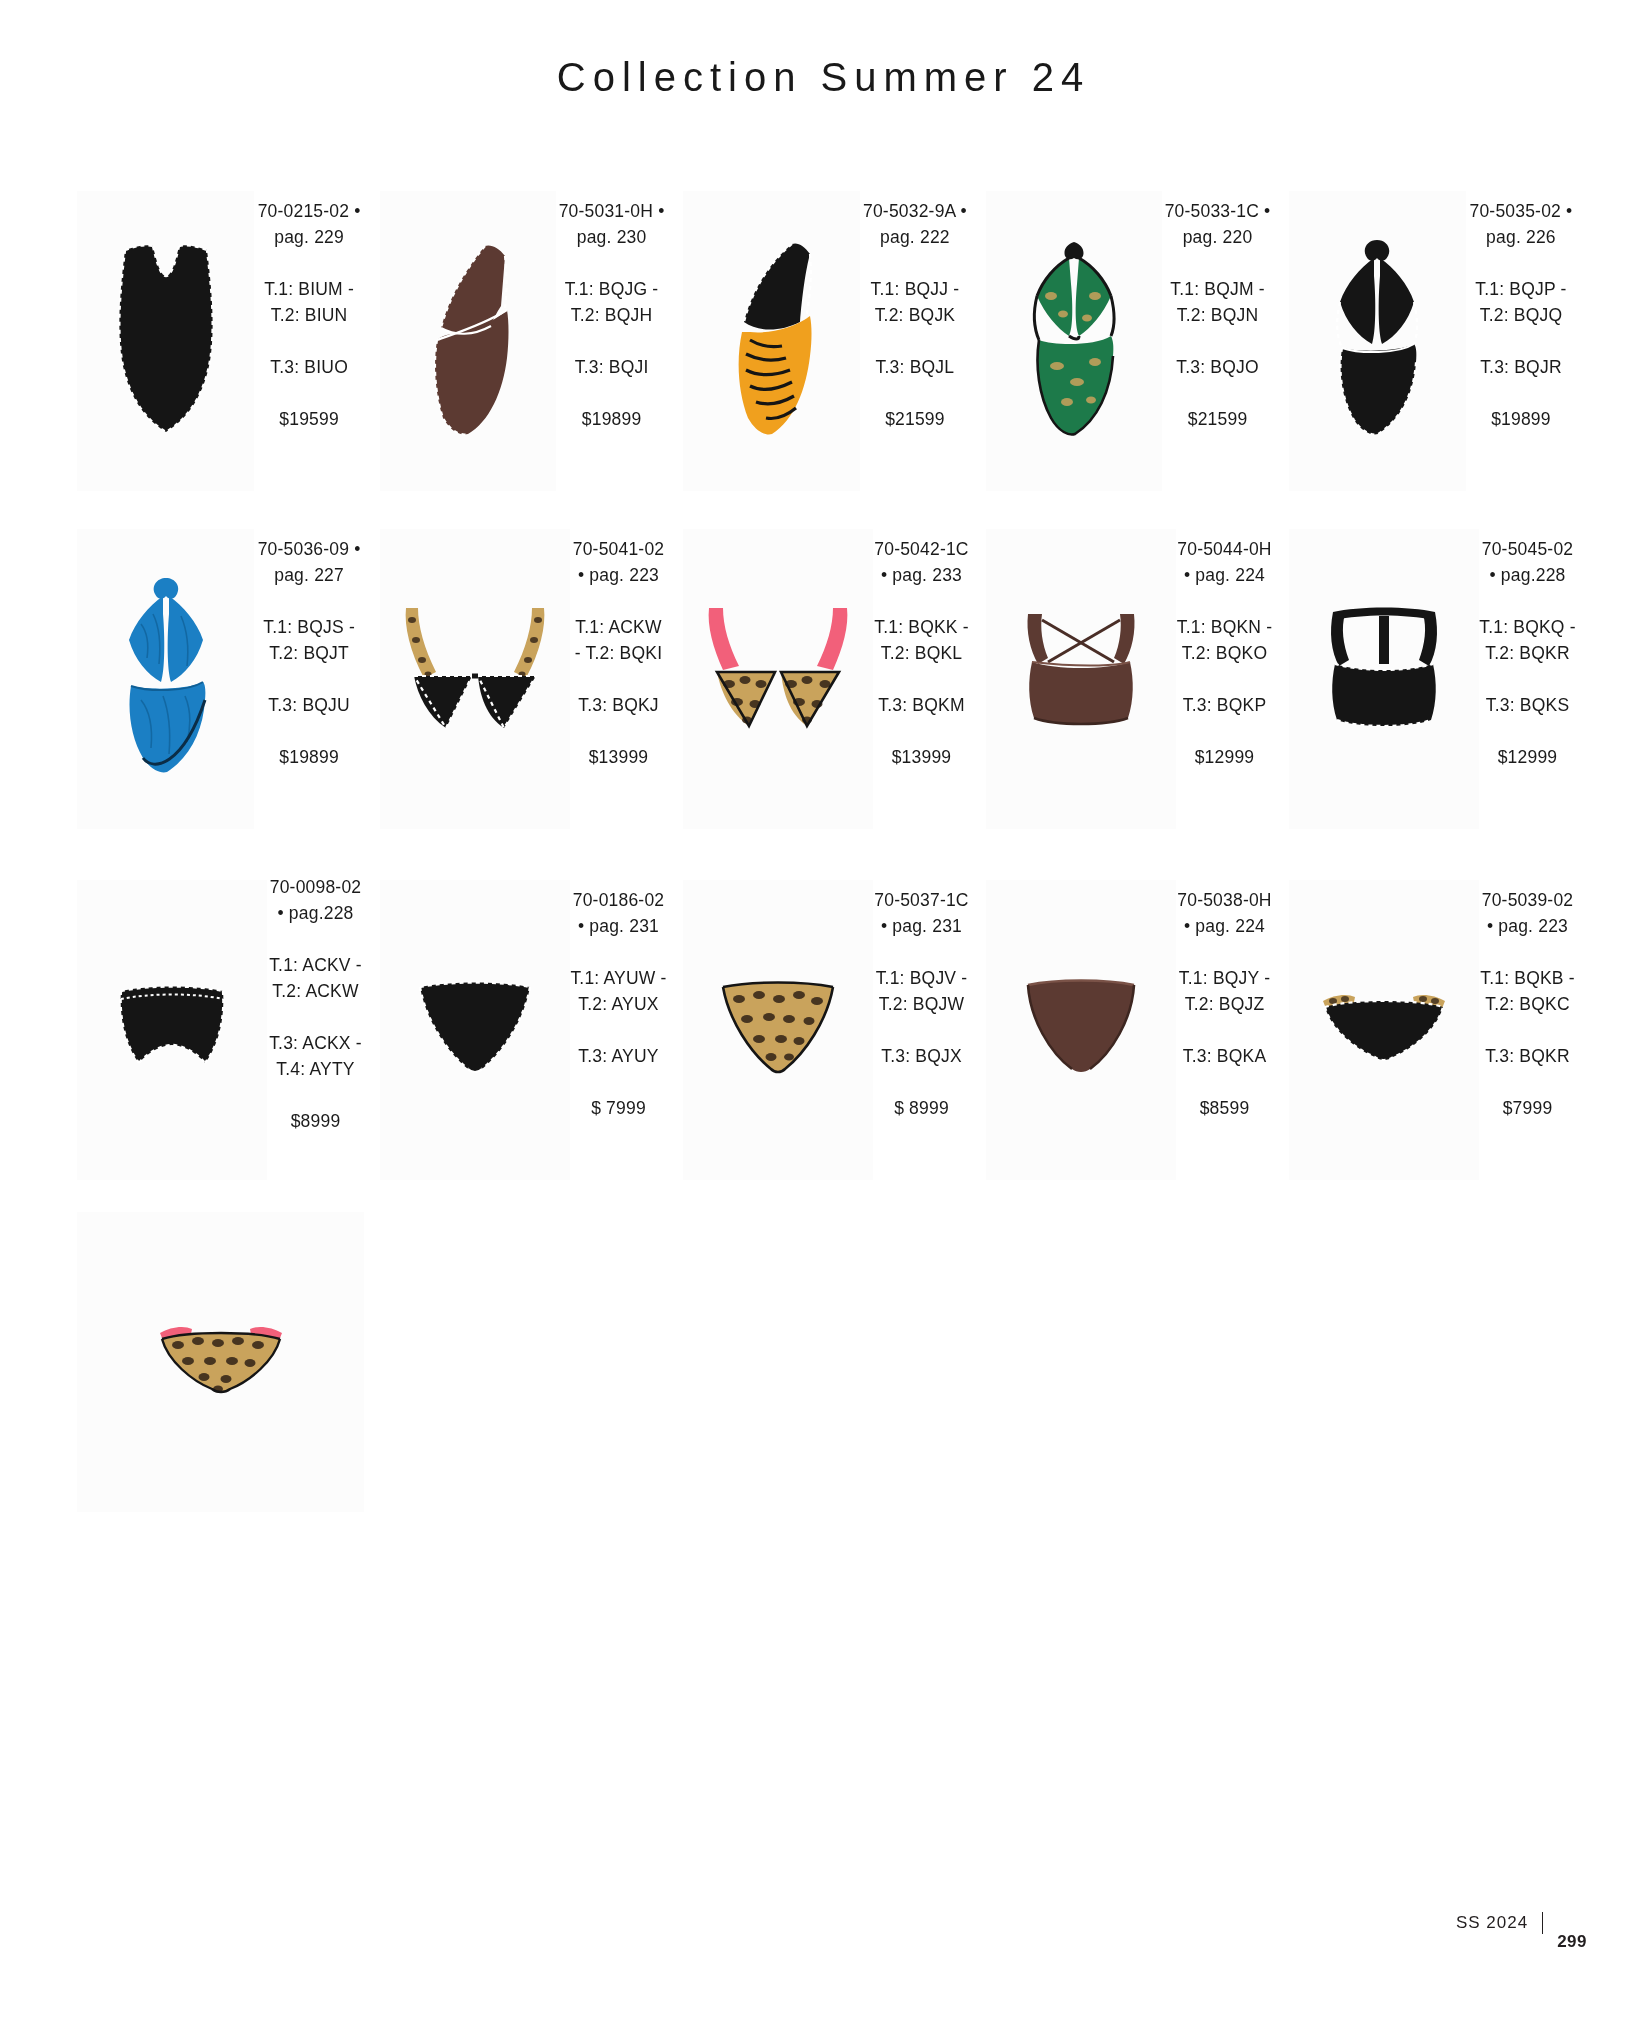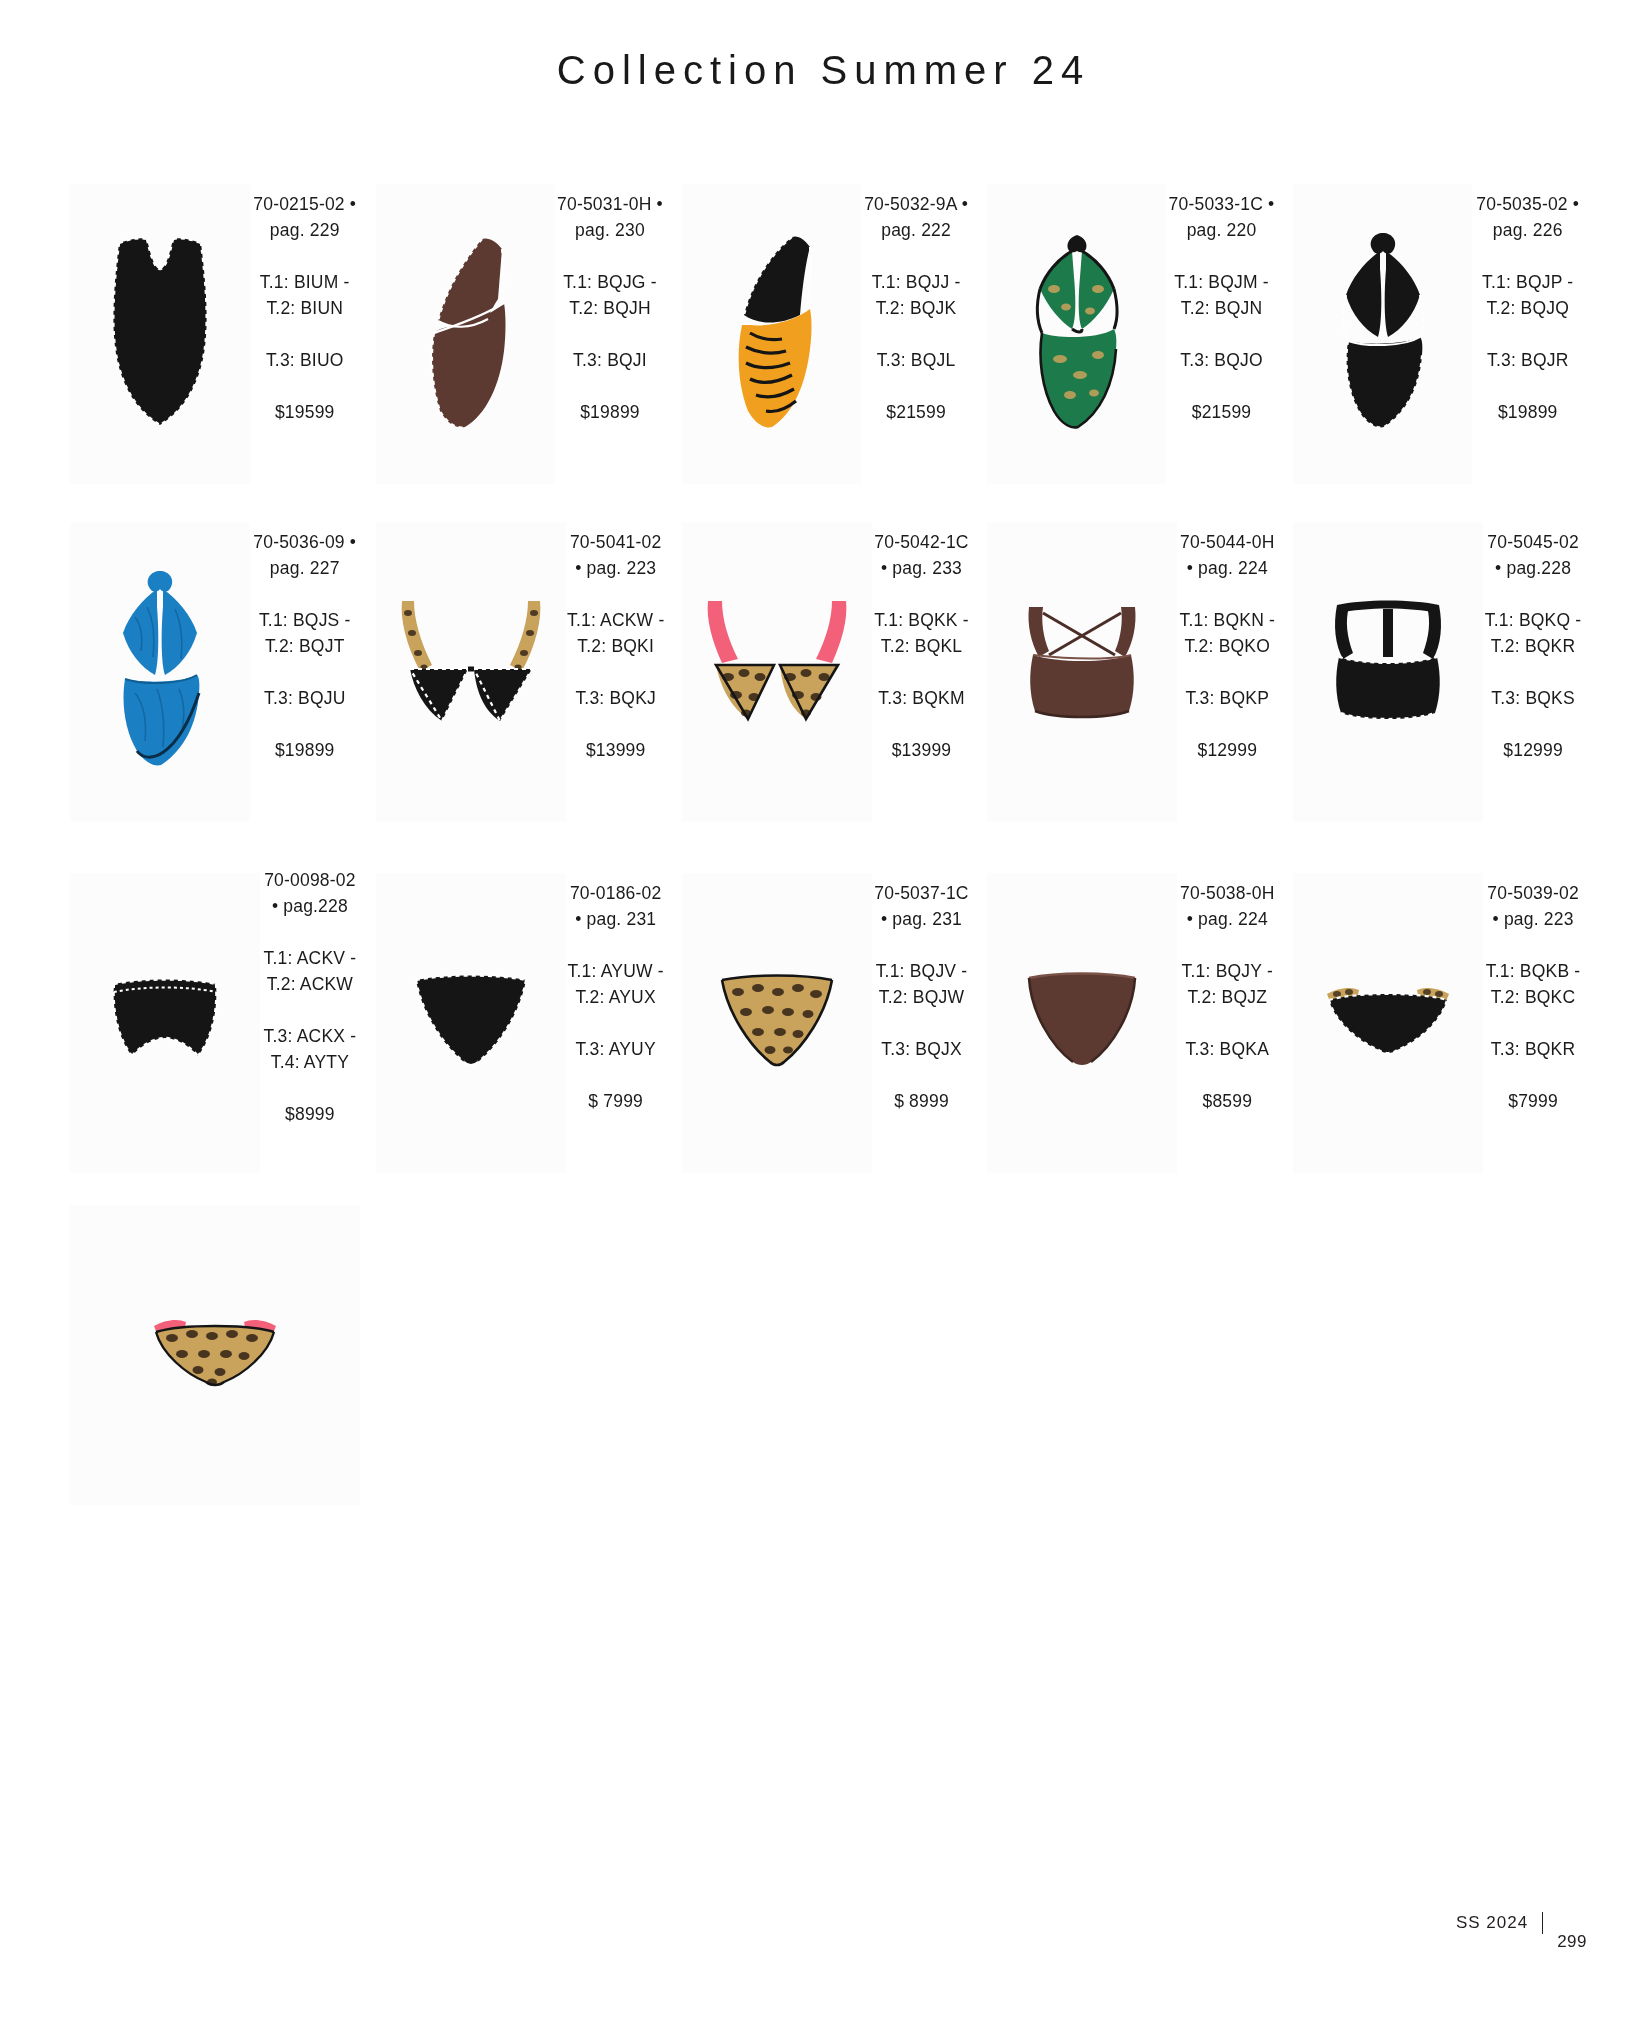--- a/index.html
+++ b/index.html
@@ -10,21 +10,21 @@
     background: #ffffff;
     font-family: "Liberation Sans", sans-serif;
     color: #1c1c1c;
     position: relative;
     overflow: hidden;
   }
   .page {
     width: 1647px;
     height: 1984px;
     position: relative;
-    padding: 0;
+    padding: 7px;
   }
   .page-title {
     text-align: center;
     font-size: 40px;
     font-weight: 400;
     letter-spacing: 7px;
     margin: 0;
     padding-top: 48px;
     color: #191919;
     font-family: "Liberation Sans", sans-serif;
@@ -72,21 +72,21 @@
     color: #231f20;
     letter-spacing: 1px;
   }
   .footer .season { margin-right: 14px; }
   .footer .divider {
     width: 1px;
     height: 22px;
     background: #231f20;
     margin-right: 14px;
   }
-  .footer .pageno { font-weight: 400; letter-spacing: 0.5px; margin-top: 38px; }
+  .footer .pageno { font-weight: 700; letter-spacing: 0.5px; margin-top: 38px; }
 </style>
 </head>
 <body>
 
 <div class="page">
 
   <h1 class="page-title">Collection Summer 24</h1>
 
   <div class="grid">
 

